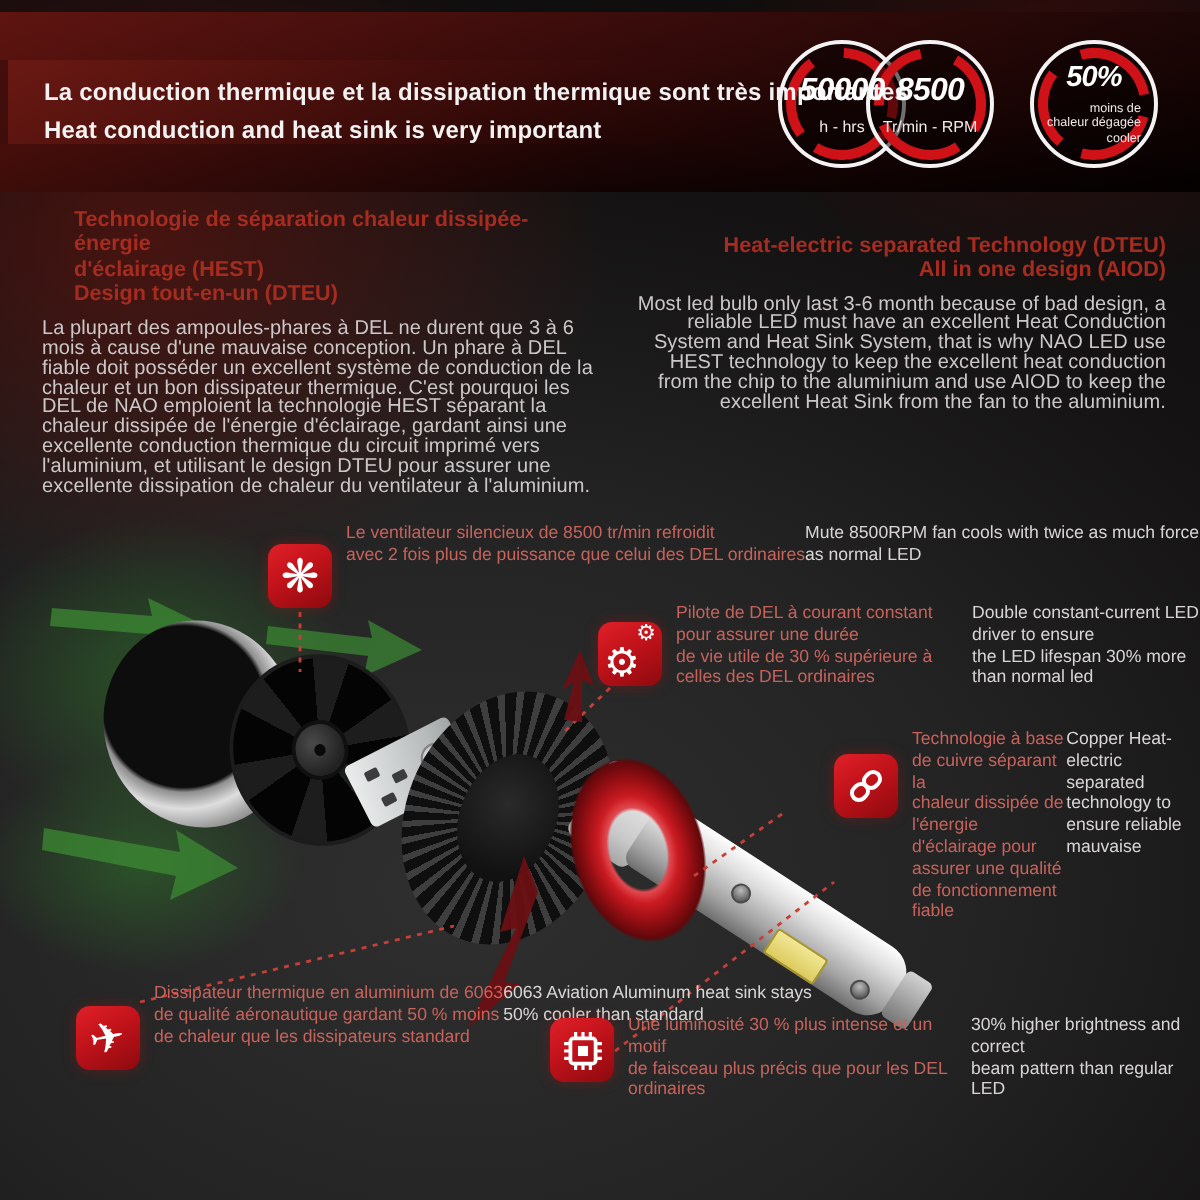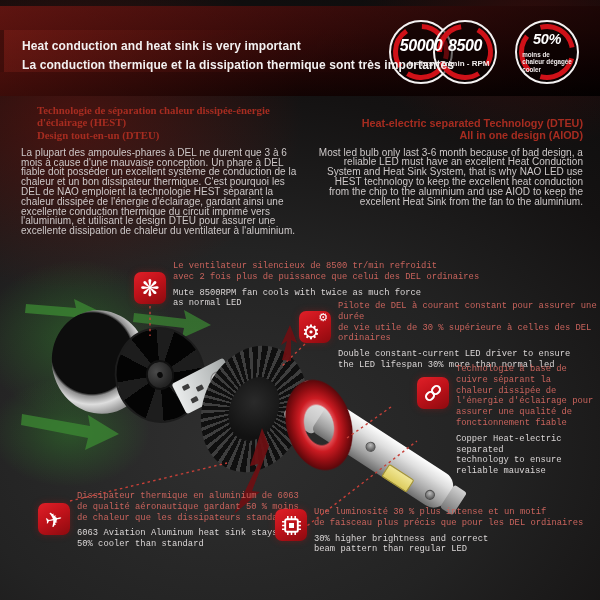--- a/index.html
+++ b/index.html
@@ -20,26 +20,26 @@
   .banner-strip{position:absolute;left:0;top:24px;width:400px;height:42px;
     background:linear-gradient(90deg, rgba(175,50,38,.25), rgba(90,20,14,.15) 60%, rgba(0,0,0,0) 92%);
     border-left:4px solid rgba(10,2,2,.8);}
   .banner-text{position:absolute;left:22px;top:31px;z-index:2;color:#f3f1f1;
     font-size:12px;font-weight:bold;line-height:19px;letter-spacing:.1px;}
   
   .badge{position:absolute;width:70px;height:70px;top:17px;}
   .badge svg{position:absolute;inset:0;}
   .badge-text{position:absolute;inset:0;display:flex;flex-direction:column;align-items:center;justify-content:center;color:#fff;z-index:2;}
   .badge-value{font-size:16px;font-weight:bold;font-style:italic;letter-spacing:-.4px;}
-  .badge-label{font-size:8px;margin-top:4px;color:#efeaea;white-space:pre-line;text-align:left;line-height:9px;font-weight:bold;}
+  .badge-label{font-size:8px;margin-top:4px;color:#efeaea;white-space:pre-line;text-align:right;line-height:9px;}
   .badge.small-val .badge-value{font-size:14.5px;}
   .badge.small-val .badge-label{font-size:6.3px;line-height:7.4px;}
   
   .col-left{position:absolute;left:21px;top:104px;width:281px;}
-  .col-left h2{margin:0 0 7px 16px;font-family:Liberation Serif, serif;}
+  .col-left h2{margin:0 0 7px 16px;}
   .col-right{position:absolute;right:17px;top:117px;width:268px;text-align:right;}
   .col-right h2{margin:0 0 6px 0;}
   h2.sec-heading{font-size:10.8px;font-weight:bold;color:#a62c20;line-height:12.3px;white-space:pre-line;}
   .sec-body{font-size:10px;line-height:9.8px;color:#cdc8c8;letter-spacing:.05px;}
   
   .scene{position:absolute;inset:0;pointer-events:none;}
   .scene-svg{position:absolute;inset:0;}
   .ring{position:absolute;left:52px;top:310px;width:96px;height:104px;border-radius:50%;
     transform:rotate(-14deg);
     background:radial-gradient(circle at 44% 40%, #0d0d0d 0 49%, #8f8f8f 52%, #dedede 62%, #a7a7a7 72%, #565656 88%, #383838 100%);}
@@ -79,35 +79,35 @@
   
   .ann{position:absolute;display:flex;gap:7px;align-items:flex-start;z-index:5;}
   .ann-icon{width:32px;height:32px;border-radius:7px;flex:0 0 auto;position:relative;
     background:linear-gradient(150deg,#e02028 0%,#c1121a 45%,#8c0a0f 100%);
     box-shadow:0 0 7px rgba(190,20,20,.35);
     display:flex;align-items:center;justify-content:center;color:#fff;}
   .glyph-fan{font-size:23px;line-height:1;}
   .glyph-gear-main{position:absolute;left:3px;bottom:1px;font-size:20px;line-height:1;}
   .glyph-gear-small{position:absolute;right:3px;top:1px;font-size:11px;line-height:1;}
   .glyph-plane{font-size:21px;line-height:1;transform:rotate(-12deg);}
-  .ann-text{display:flex;flex-direction:column;font-family:Liberation Mono, monospace;}
+  .ann-text{display:flex;flex-direction:row;}
   .ann-fr{font-size:8.8px;line-height:10.8px;color:#c8635c;white-space:pre-line;margin-bottom:5px;}
   .ann-en{font-size:8.8px;line-height:10.8px;color:#dad6d6;white-space:pre-line;}
 </style>
 </head>
 <body>
 
 <div id="canvas">
   <div class="red-tint"></div>
 
   <div class="banner">
     <div class="banner-strip"></div>
     <div class="banner-text">
+      <div>La conduction thermique et la dissipation thermique sont très importantes</div>
       <div>Heat conduction and heat sink is very important</div>
-      <div>La conduction thermique et la dissipation thermique sont très importantes</div>
     </div>
   </div>
 
   <div class="badge" style="left:386px;">
     <svg viewBox="0 0 70 70">
       <circle cx="35" cy="35" r="31" fill="rgba(8,2,2,.55)" stroke="#f4f2f2" stroke-width="2"></circle>
       <circle cx="35" cy="35" r="25.5" fill="none" stroke="#cf1118" stroke-width="5" stroke-dasharray="46 9 38 10 40 17" transform="rotate(-88 35 35)"></circle>
     </svg>
     <div class="badge-text">
       <div class="badge-value">50000</div>

